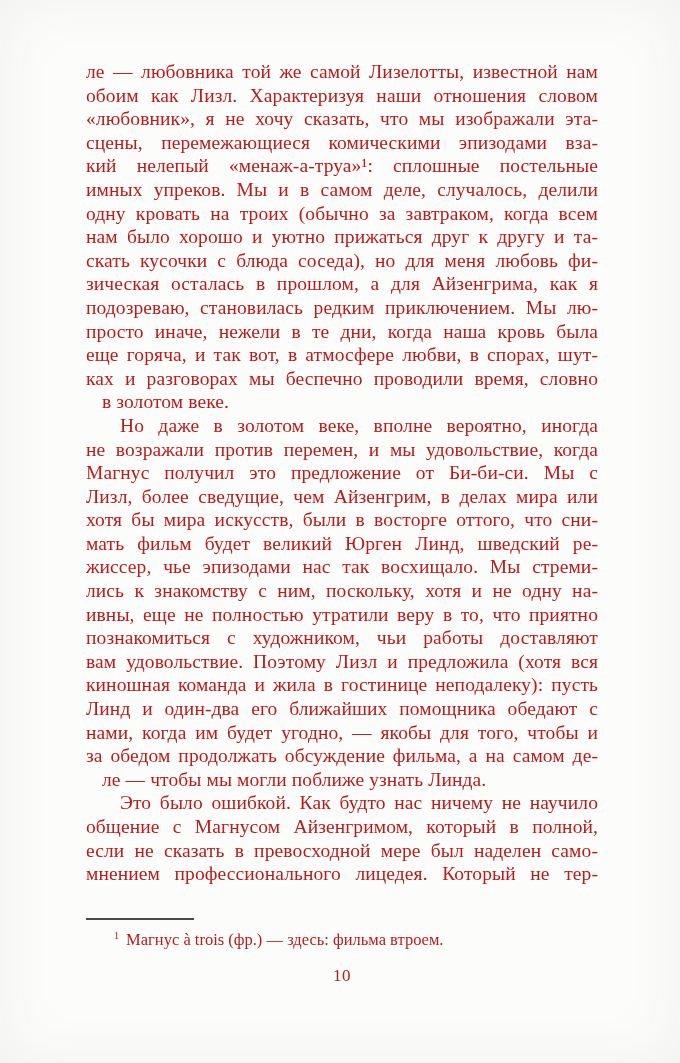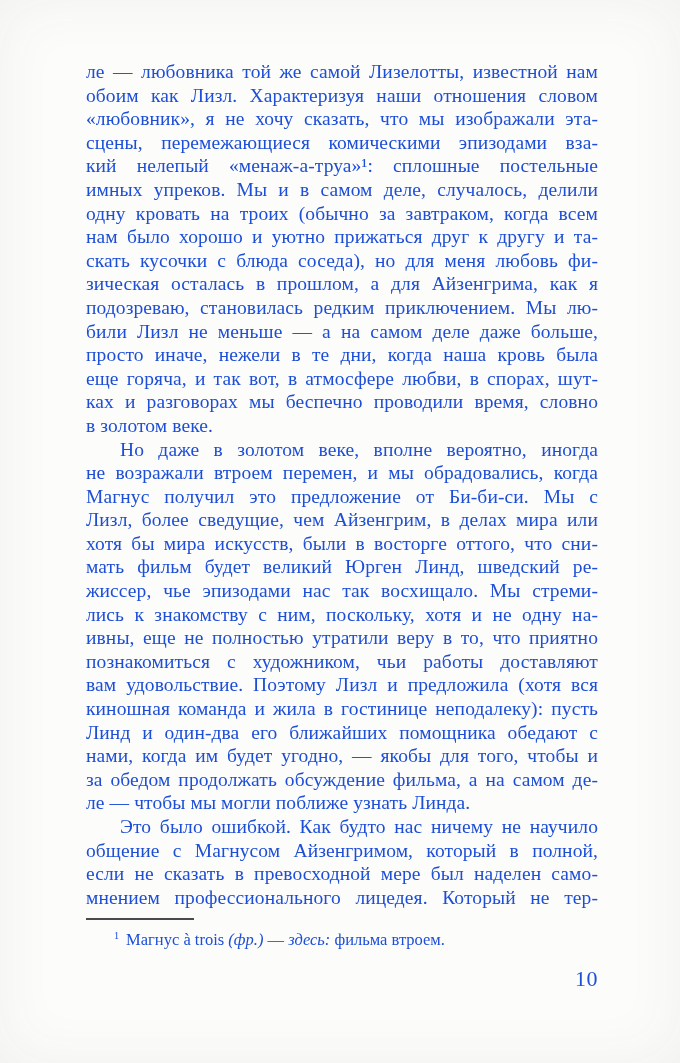--- a/index.html
+++ b/index.html
@@ -9,39 +9,40 @@
   }
   .page {
     position: relative;
     width: 680px;
     height: 1063px;
     margin: 0 auto;
     background: #fcfcfa;
     box-shadow: inset 0 0 60px rgba(60,60,60,0.06);
     overflow: hidden;
     font-family: "Liberation Serif", "DejaVu Serif", serif;
-    color: #1d4ed8;
+    color: #b91c1c;
   }
   .body-text {
     position: absolute;
     left: 86px;
     top: 60px;
     width: 512px;
     font-size: 19.5px;
   }
   .line {
     height: 23.6px;
     line-height: 23.6px;
     white-space: nowrap;
     text-align: justify;
     text-align-last: justify;
     letter-spacing: 0.1px;
   }
   .line.para-end {
     text-align-last: left;
+    margin-left: 16px;
   }
   .line.indent {
     text-indent: 34px;
   }
   .line sup, .fn-marker {
     font-size: 0.62em;
     vertical-align: super;
     line-height: 0;
   }
   .footnote {
@@ -58,56 +59,54 @@
   }
   .footnote-text {
     font-size: 16.5px;
     line-height: 21px;
     padding-left: 28px;
   }
   .fn-marker {
     margin-right: 7px;
   }
   .fn-part.italic {
-    font-style: italic;
   }
   .page-number {
     position: absolute;
     left: 86px;
     top: 966px;
     width: 512px;
-    text-align: right;
-    font-size: 22px;
+    text-align: center;
+    font-size: 17px;
     letter-spacing: 0.5px;
   }
 </style>
 </head>
 <body>
 
 <div class="page">
 
   <div class="body-text">
       <div class="line">ле — любовника той же самой Лизелотты, известной нам</div>
       <div class="line">обоим как Лизл. Характеризуя наши отношения словом</div>
       <div class="line">«любовник», я не хочу сказать, что мы изображали эта-</div>
       <div class="line">сцены, перемежающиеся комическими эпизодами вза-</div>
       <div class="line">кий нелепый «менаж-а-труа»¹: сплошные постельные</div>
       <div class="line">имных упреков. Мы и в самом деле, случалось, делили</div>
       <div class="line">одну кровать на троих (обычно за завтраком, когда всем</div>
       <div class="line">нам было хорошо и уютно прижаться друг к другу и та-</div>
       <div class="line">скать кусочки с блюда соседа), но для меня любовь фи-</div>
       <div class="line">зическая осталась в прошлом, а для Айзенгрима, как я</div>
       <div class="line">подозреваю, становилась редким приключением. Мы лю-</div>
-      <div class="line">били Лизл не меньше — а на самом деле даже больше,</div>
       <div class="line">просто иначе, нежели в те дни, когда наша кровь была</div>
       <div class="line">еще горяча, и так вот, в атмосфере любви, в спорах, шут-</div>
       <div class="line">ках и разговорах мы беспечно проводили время, словно</div>
       <div class="line para-end">в золотом веке.</div>
       <div class="line indent">Но даже в золотом веке, вполне вероятно, иногда</div>
-      <div class="line">не возражали втроем перемен, и мы обрадовались, когда</div>
+      <div class="line">не возражали против перемен, и мы удовольствие, когда</div>
       <div class="line">Магнус получил это предложение от Би-би-си. Мы с</div>
       <div class="line">Лизл, более сведущие, чем Айзенгрим, в делах мира или</div>
       <div class="line">хотя бы мира искусств, были в восторге оттого, что сни-</div>
       <div class="line">мать фильм будет великий Юрген Линд, шведский ре-</div>
       <div class="line">жиссер, чье эпизодами нас так восхищало. Мы стреми-</div>
       <div class="line">лись к знакомству с ним, поскольку, хотя и не одну на-</div>
       <div class="line">ивны, еще не полностью утратили веру в то, что приятно</div>
       <div class="line">познакомиться с художником, чьи работы доставляют</div>
       <div class="line">вам удовольствие. Поэтому Лизл и предложила (хотя вся</div>
       <div class="line">киношная команда и жила в гостинице неподалеку): пусть</div>

